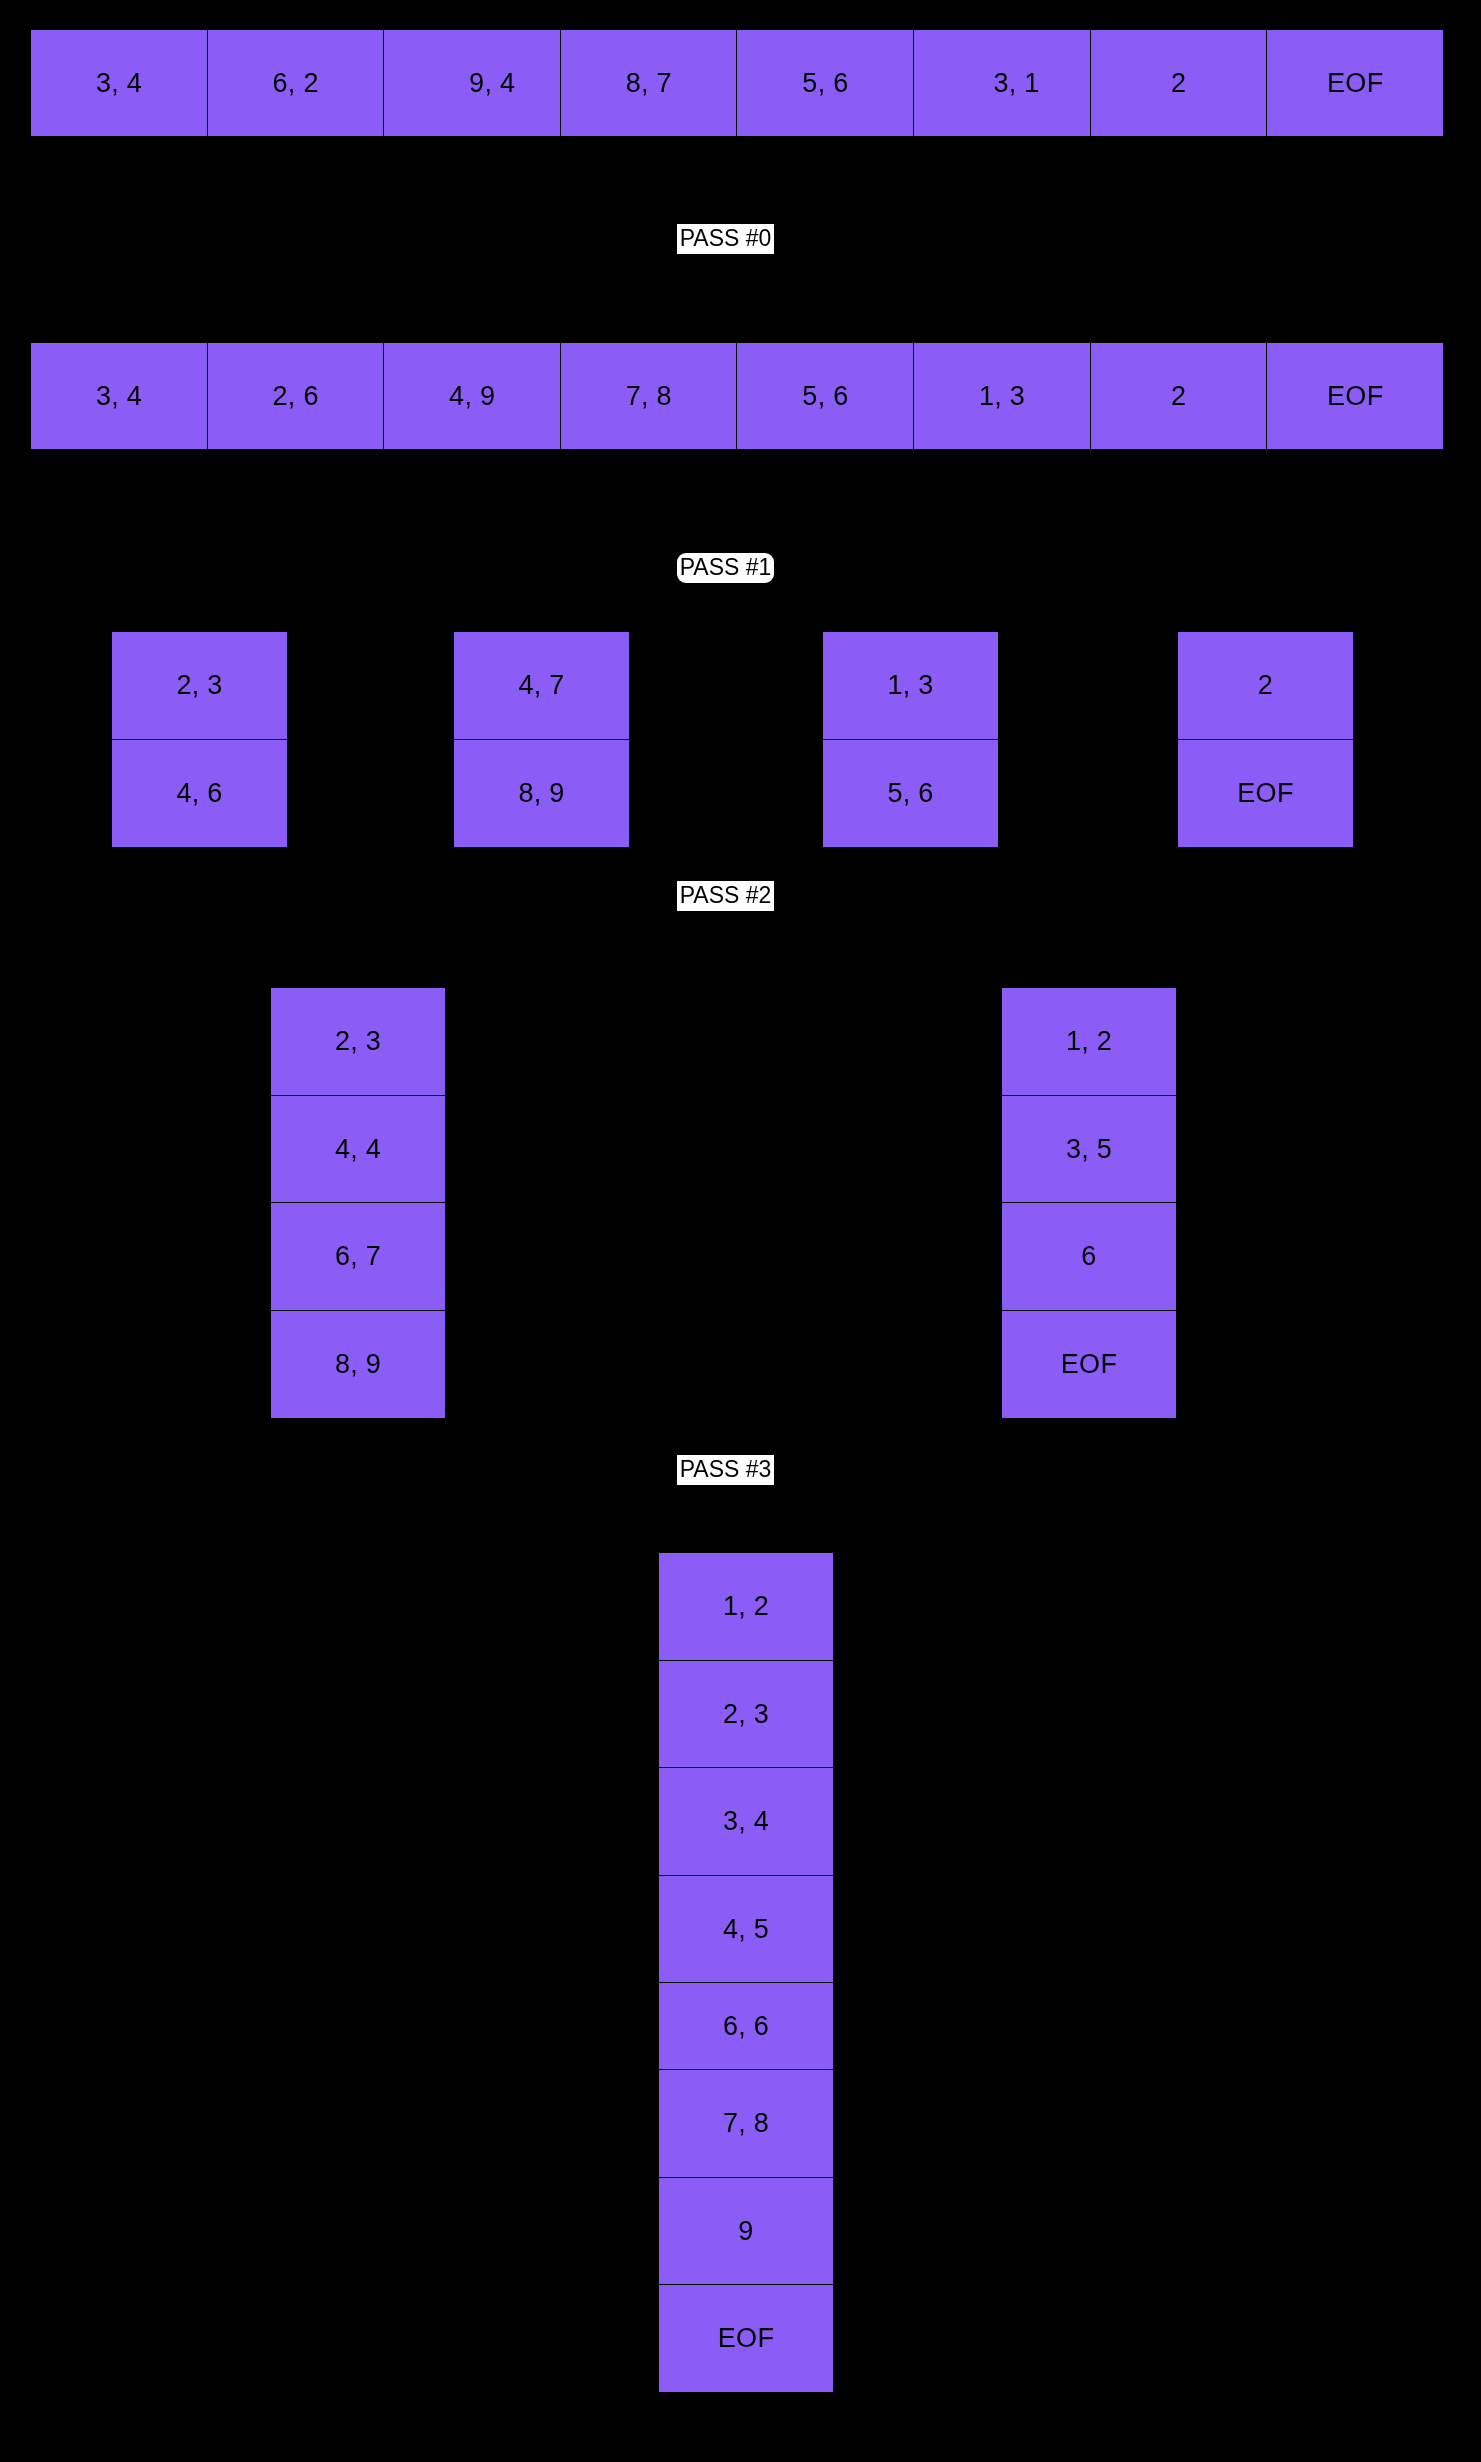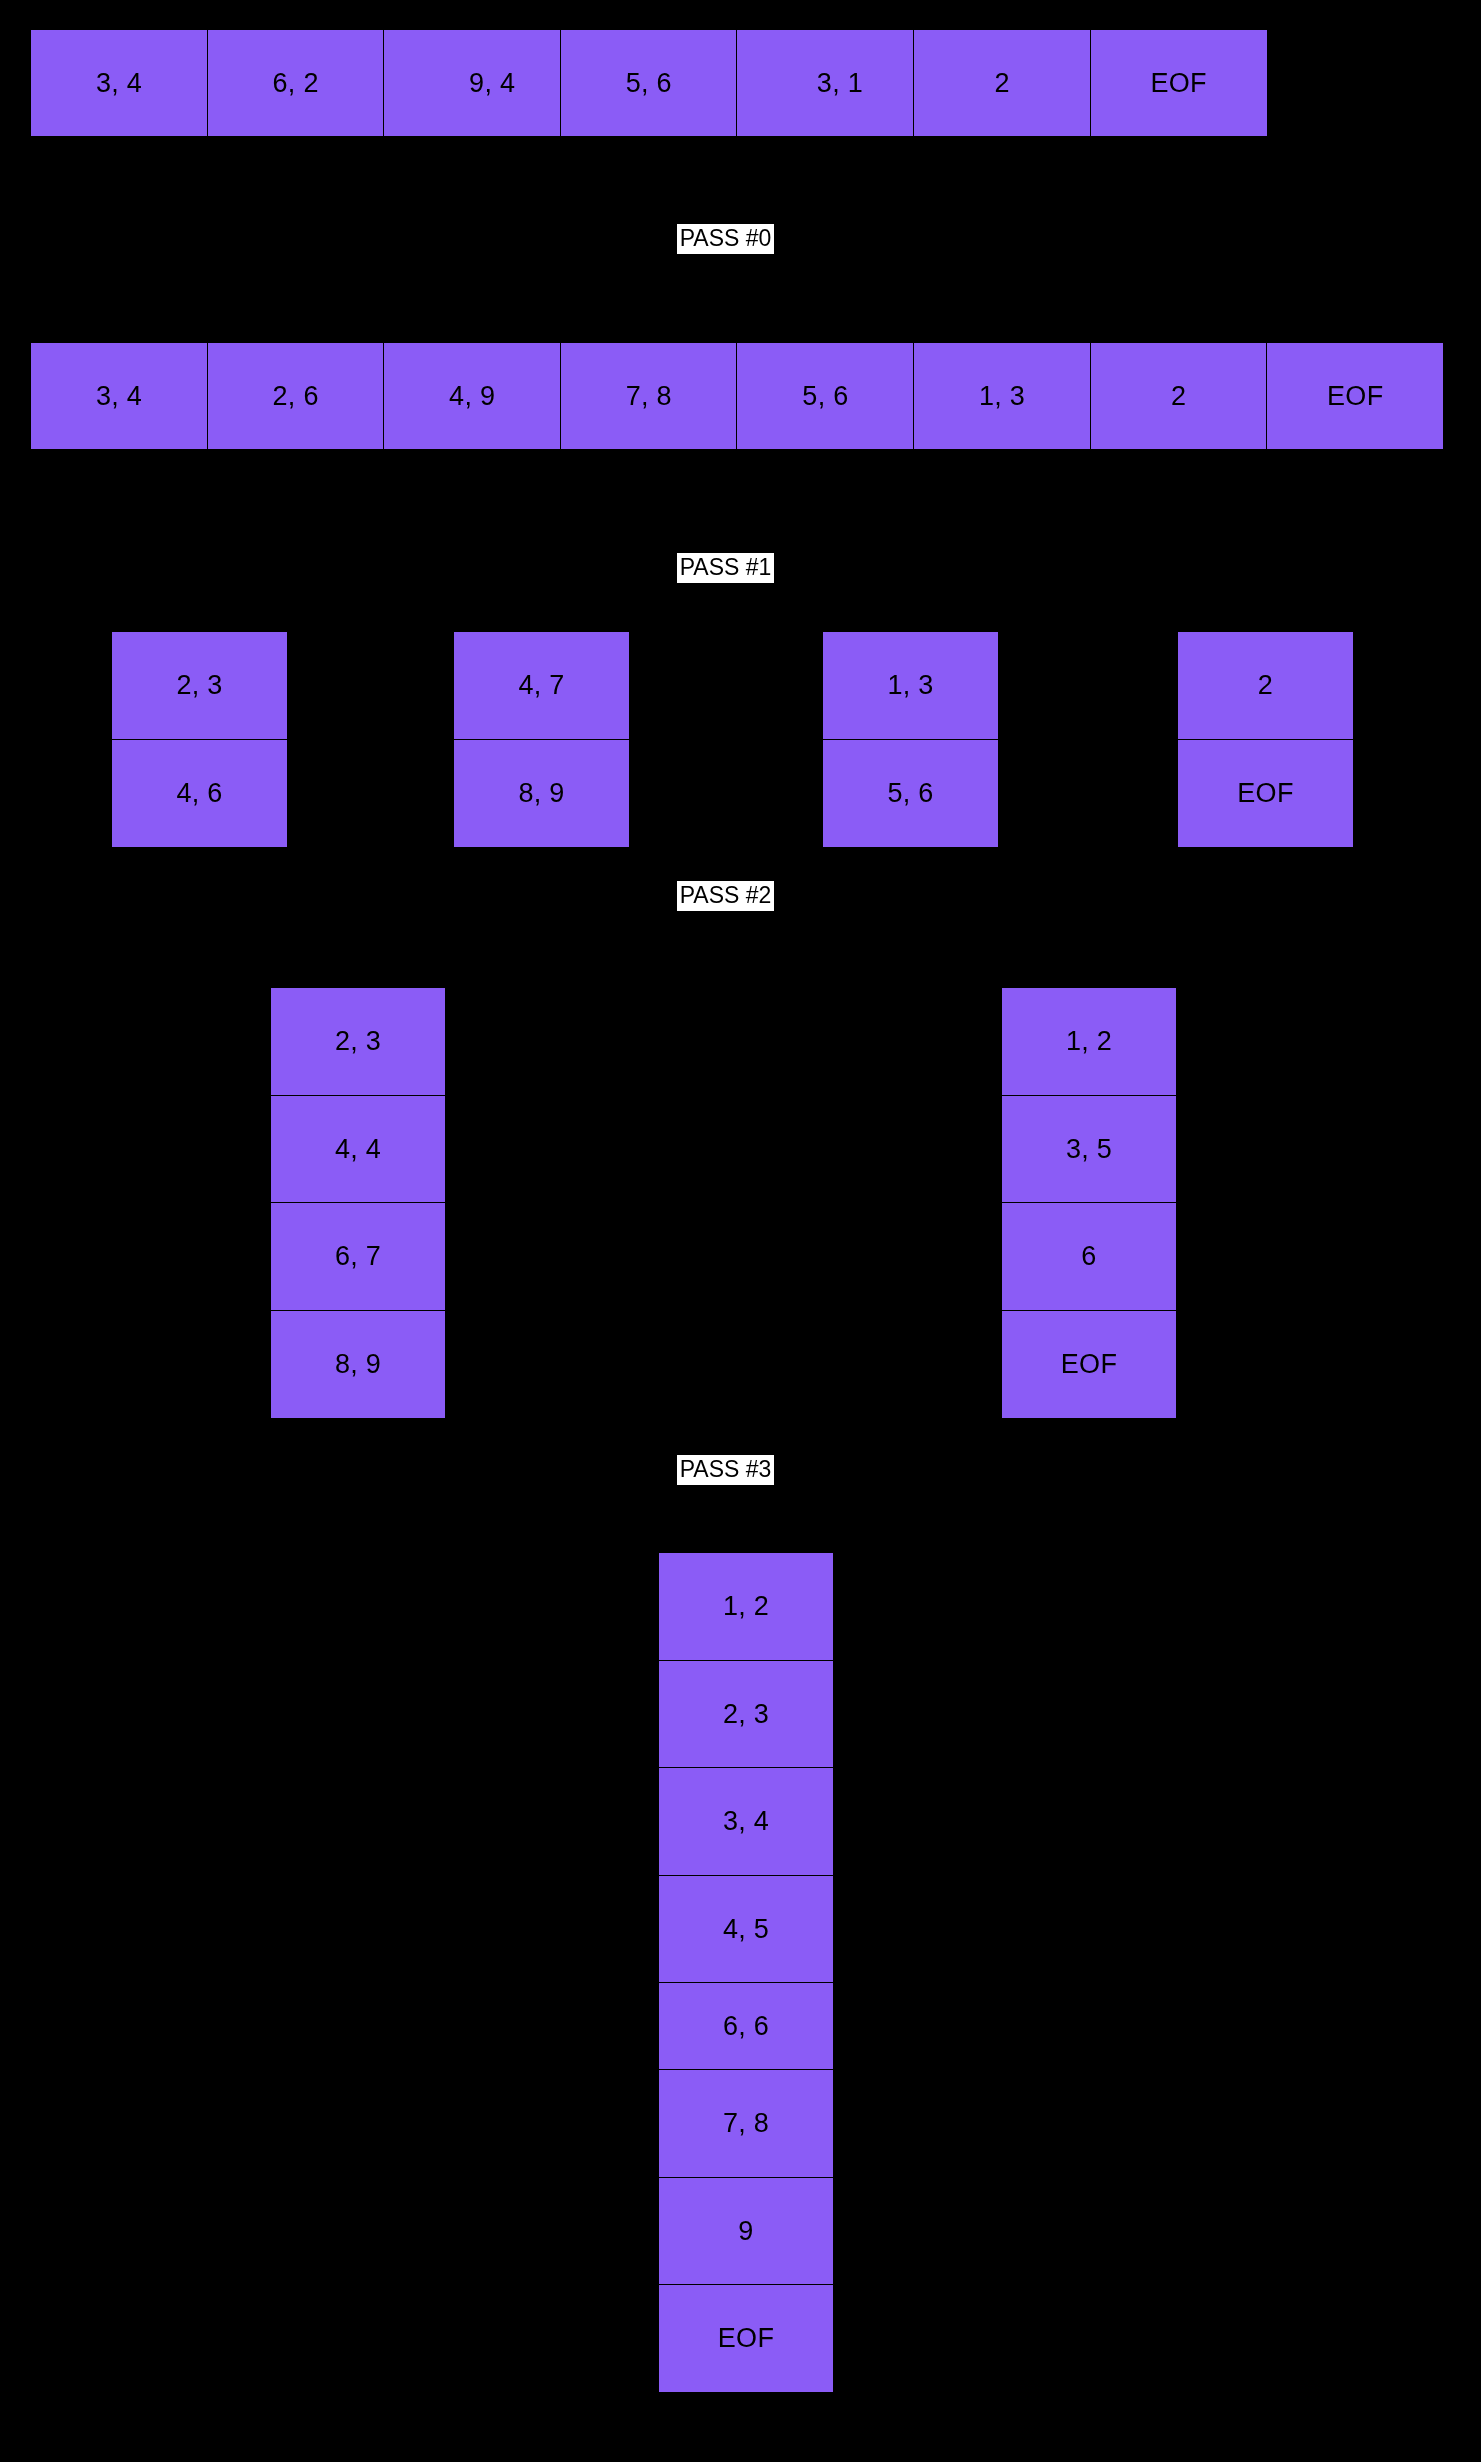--- a/index.html
+++ b/index.html
@@ -72,40 +72,41 @@
 </style>
 </head>
 <body>
 
 <div id="stage">
 
   <div class="strip" style="left:30px; top:29px;">
     <div class="cell" style="width:178px;height:108px;">3, 4</div>
     <div class="cell" style="width:178px;height:108px;margin-left:-1.4px;">6, 2</div>
     <div class="cell" style="width:178px;height:108px;margin-left:-1.4px;padding-left:40px;">9, 4</div>
+    <div class="cell" style="width:178px;height:108px;margin-left:-1.4px;">8, 7</div>
     <div class="cell" style="width:178px;height:108px;margin-left:-1.4px;">5, 6</div>
     <div class="cell" style="width:178px;height:108px;margin-left:-1.4px;padding-left:29px;">3, 1</div>
     <div class="cell" style="width:178px;height:108px;margin-left:-1.4px;">2</div>
     <div class="cell" style="width:178px;height:108px;margin-left:-1.4px;">EOF</div>
   </div>
 
   <div class="pass-label" style="left:677px; top:224px;">PASS #0</div>
 
   <div class="strip" style="left:30px; top:342px;">
     <div class="cell" style="width:178px;height:108px;">3, 4</div>
     <div class="cell" style="width:178px;height:108px;margin-left:-1.4px;">2, 6</div>
     <div class="cell" style="width:178px;height:108px;margin-left:-1.4px;">4, 9</div>
     <div class="cell" style="width:178px;height:108px;margin-left:-1.4px;">7, 8</div>
     <div class="cell" style="width:178px;height:108px;margin-left:-1.4px;">5, 6</div>
     <div class="cell" style="width:178px;height:108px;margin-left:-1.4px;">1, 3</div>
     <div class="cell" style="width:178px;height:108px;margin-left:-1.4px;">2</div>
     <div class="cell" style="width:178px;height:108px;margin-left:-1.4px;">EOF</div>
   </div>
 
-  <div class="pass-label" style="left:677px; top:553px;">PASS #1</div>
+  <div class="pass-label" style="left:677px; top:553px;border-radius:9px;">PASS #1</div>
 
   <div class="column" style="left:111px; top:631px;">
     <div class="cell" style="width:177px;height:109px;">2, 3</div>
     <div class="cell" style="width:177px;height:109px;margin-top:-1.4px;">4, 6</div>
   </div>
 
   <div class="column" style="left:453px; top:631px;">
     <div class="cell" style="width:177px;height:109px;">4, 7</div>
     <div class="cell" style="width:177px;height:109px;margin-top:-1.4px;">8, 9</div>
   </div>

